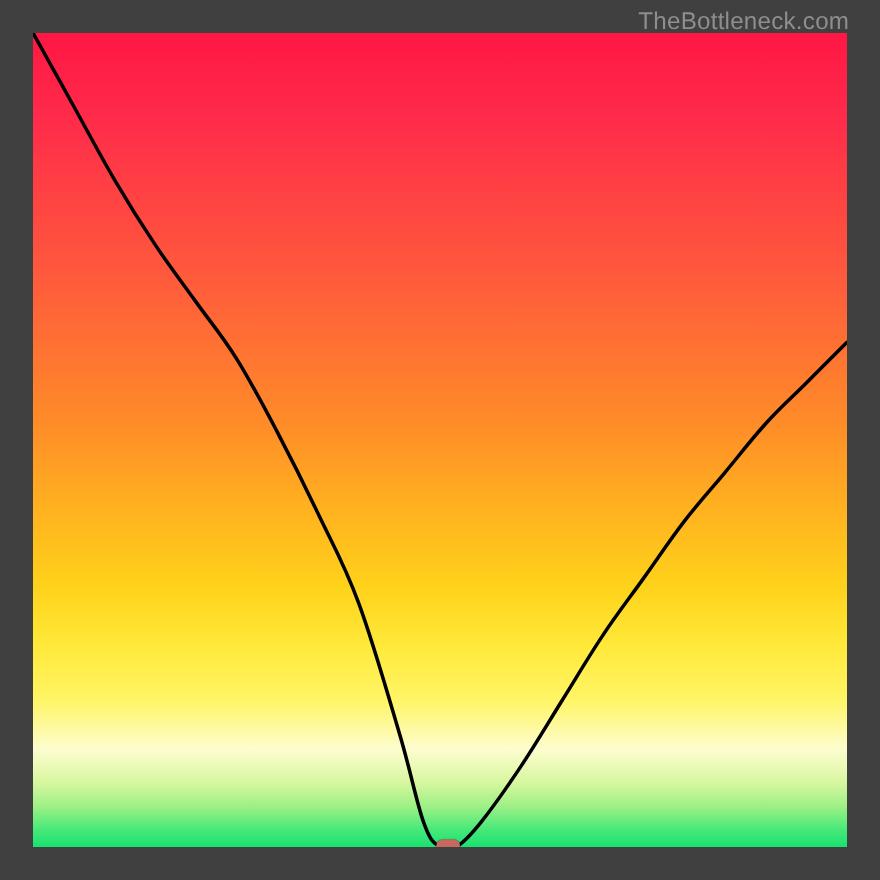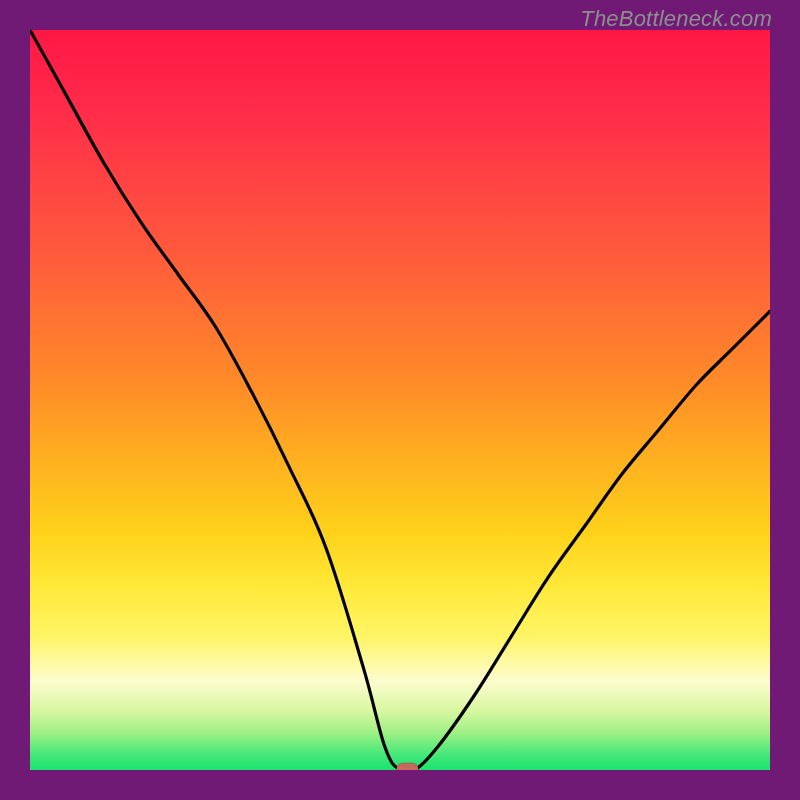--- a/index.html
+++ b/index.html
@@ -8,22 +8,21 @@
     width: 800px;
     height: 800px;
     background: #000;
     overflow: hidden;
     font-family: Arial, Helvetica, sans-serif;
   }
   .frame {
     position: relative;
     width: 800px;
     height: 800px;
-    background: #701a75;
-    font-style: italic;
+    background: #404040;
   }
   .plot-area {
     position: absolute;
     left: 30px;
     top: 30px;
     width: 740px;
     height: 740px;
     
     background: linear-gradient(
       to bottom,

